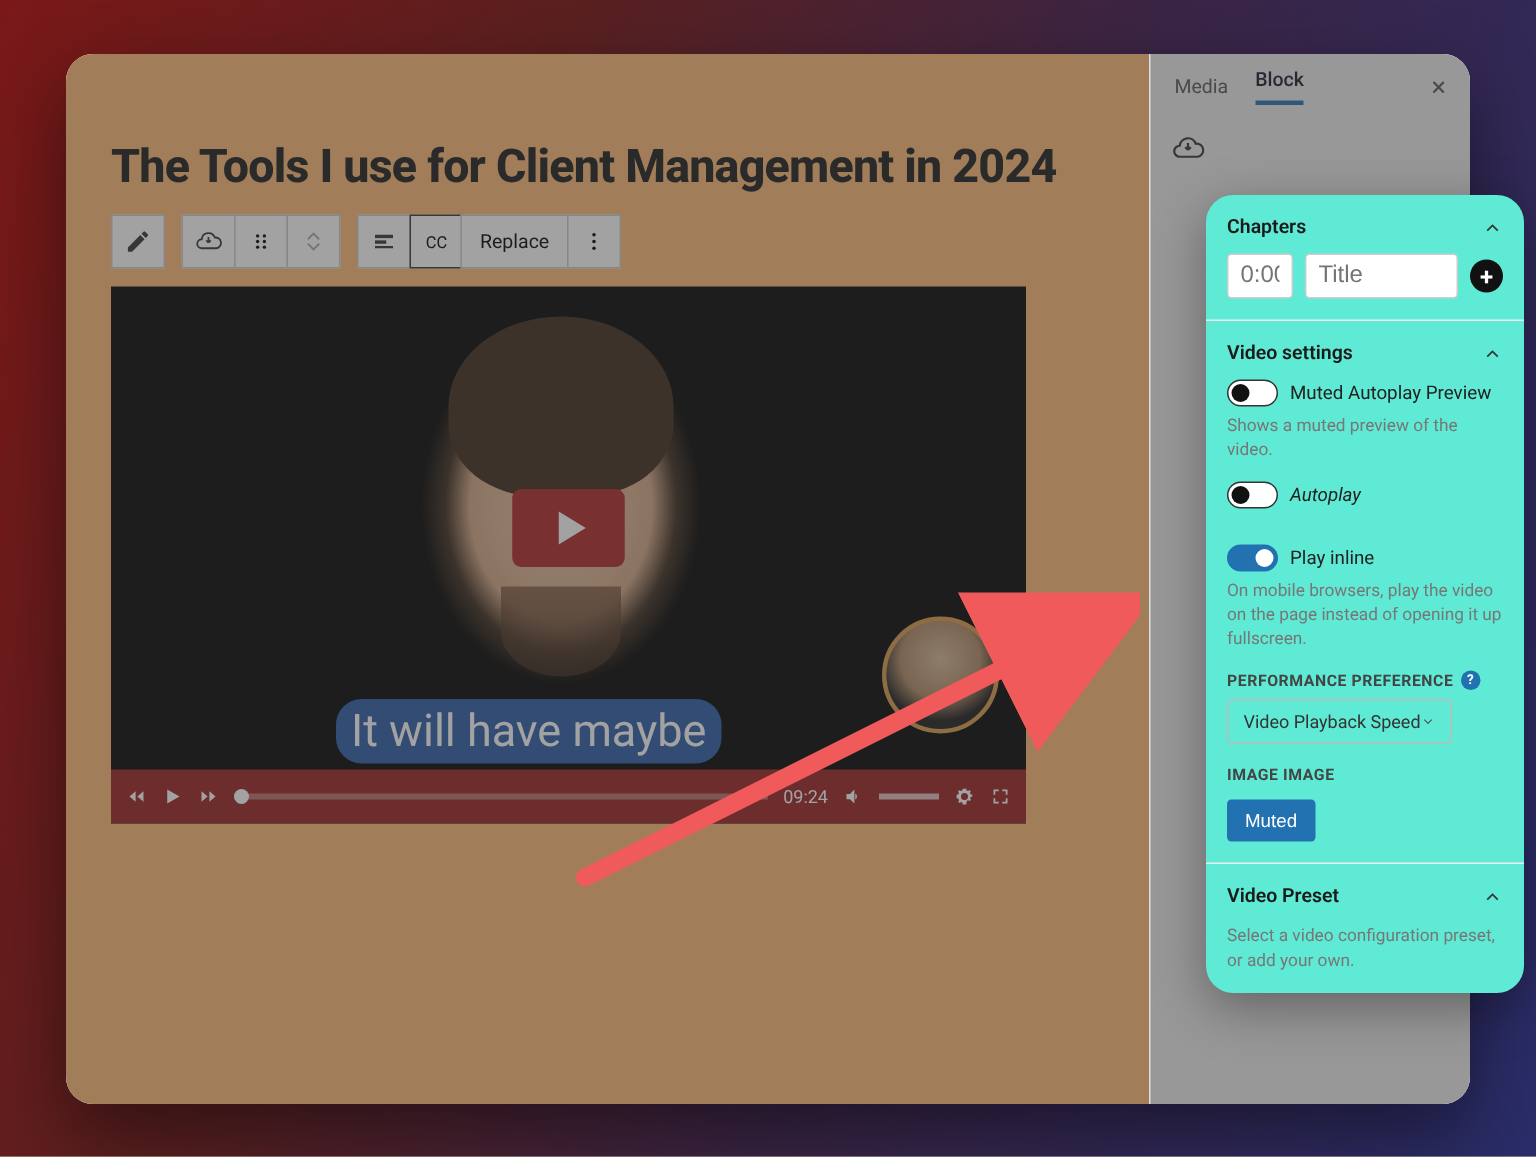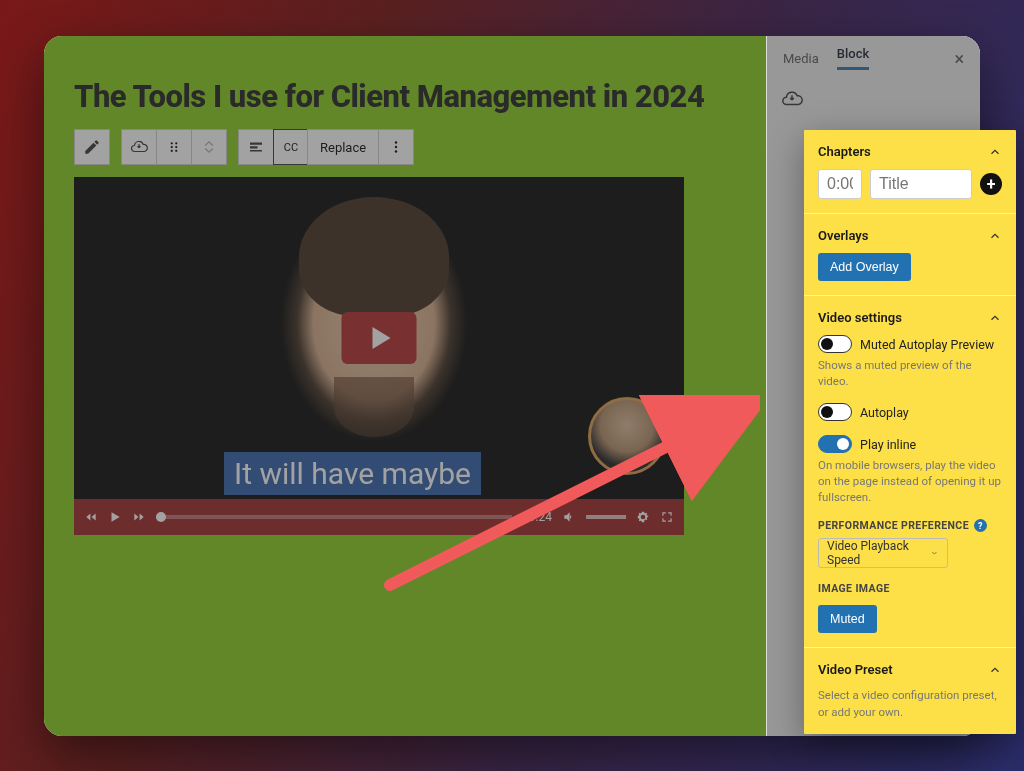--- a/index.html
+++ b/index.html
@@ -19,23 +19,23 @@
     height: 700px;
     background: #fff;
     border-radius: 18px;
     box-shadow: 0 20px 50px rgba(0,0,0,0.45);
     overflow: hidden;
     display: flex;
   }
   
   .editor {
     flex: 1;
-    padding: 42px 30px 20px 30px;
+    padding: 56px 30px 20px 30px;
     position: relative;
-    background:#84cc16;
+    background:#fdba74;
   }
   .dimmer {
     position:absolute; inset:0; background:rgba(60,60,60,0.48); pointer-events:none; z-index:15;
   }
   .title {
     font-size: 31px;
     font-weight: 800;
     letter-spacing: -0.5px;
     color:#1a1a1a;
     margin-bottom: 14px;
@@ -67,21 +67,21 @@
   }
   .playbtn {
     position:absolute; left:50%; top:45%; transform:translate(-50%,-50%);
     width:75px; height:52px; background:#b12525; border-radius:6px; display:flex; align-items:center; justify-content:center;
   }
   .playbtn::after{
     content:""; border-left:18px solid #fff; border-top:11px solid transparent; border-bottom:11px solid transparent; margin-left:4px;
   }
   .caption {
     position:absolute; left:150px; top:275px; padding:4px 10px;
-    background:#2a5aa8; color:#fff; font-size:30px; font-weight:400;
+    background:#2a5aa8; color:#fff; font-size:30px; font-weight:400;border-radius:17px;
   }
   .avatar-bubble{
     position:absolute; right:18px; bottom:60px; width:78px; height:78px; border-radius:50%;
     background: radial-gradient(circle at 50% 35%, #d9b896 0%, #b08a64 45%, #1a1a1a 70%);
     border:3px solid #d99a4a;
   }
   .controls {
     position:absolute; left:0; right:0; bottom:0; height:36px; background:#9a1f1f; display:flex; align-items:center; padding:0 10px; gap:10px; color:#fff; font-size:12px;
   }
   .controls .bar { flex:1; height:4px; background:rgba(255,255,255,0.35); position:relative; }
@@ -95,21 +95,21 @@
   .sb-dim{position:absolute;inset:0;background:rgba(60,60,60,0.48);pointer-events:none;z-index:5;}
   .tabs { display:flex; gap:18px; padding:0 16px; font-size:13px; color:#555; align-items:center; height:36px; }
   .tabs .active{ color:#0f172a; border-bottom:3px solid #2271b1; padding-bottom:6px; font-weight:500;}
   .tabs .close{margin-left:auto;font-size:18px;color:#555;}
   .blockdesc{display:flex;gap:10px;padding:10px 14px;font-size:12px;color:#444;}
   .blockdesc .bd-title{font-weight:600;color:#222;margin-bottom:3px;font-size:13px;}
   .blockdesc svg{width:22px;height:22px;flex-shrink:0;margin-top:2px;}
   
   
   .panel {
-    position:absolute; right:8px; top:130px; width:212px; background:#fde047; border-radius:1px;
+    position:absolute; right:8px; top:130px; width:212px; background:#5eead4; border-radius:18px;
     box-shadow: 0 10px 35px rgba(0,0,0,0.35); z-index:50; overflow:hidden;
   }
   .sec { border-top:1px solid #eee; padding:14px 14px; }
   .sec:first-child{border-top:none;}
   .sec-head{display:flex;align-items:center;justify-content:space-between;cursor:pointer;}
   .sec-title{font-size:13px;font-weight:600;color:#1a1a1a;}
   .chev{width:14px;height:14px;}
   .row{display:flex;align-items:center;gap:8px;margin-top:10px;}
   .mini-input{border:1px solid #ccc;border-radius:3px;height:30px;padding:0 8px;font-size:16px;color:#666;}
   .mini-input.time{width:44px;}
@@ -117,21 +117,21 @@
   .addcircle{width:22px;height:22px;border-radius:50%;background:#111;color:#fff;display:flex;align-items:center;justify-content:center;font-size:16px;font-weight:700;cursor:pointer;}
   .btn{background:#2271b1;color:#fff;border:none;border-radius:3px;padding:7px 12px;font-size:12.5px;cursor:pointer;}
   .toggle{width:34px;height:18px;border-radius:10px;background:#fff;border:1px solid #333;position:relative;flex-shrink:0;cursor:pointer;}
   .toggle .knob{position:absolute;width:12px;height:12px;border-radius:50%;background:#111;top:2px;left:2px;}
   .toggle.on{background:#2271b1;border-color:#2271b1;}
   .toggle.on .knob{background:#fff;left:auto;right:2px;}
   .toggle-label{font-size:12.5px;color:#222;}
   .muted{font-size:11.5px;color:#777;line-height:1.4;margin-top:4px;}
   .caps{font-size:10.5px;font-weight:700;letter-spacing:0.4px;color:#444;margin-top:14px;display:flex;align-items:flex-end;gap:5px;}
   .help{width:13px;height:13px;border-radius:50%;background:#2271b1;color:#fff;font-size:9px;display:flex;align-items:center;justify-content:center;font-weight:700;}
-  .select{margin-top:6px;border:1px solid #bbb;border-radius:3px;height:30px;width:130px;display:flex;align-items:center;justify-content:space-between;padding:0 8px;font-size:12px;color:#333;cursor:pointer;}
+  .select{margin-top:6px;border:1px solid #bbb;border-radius:3px;height:30px;width:150px;display:flex;align-items:center;justify-content:center;padding:0 8px;font-size:12px;color:#333;cursor:pointer;}
 
   
   .arrow{
     position:absolute; z-index:60; pointer-events:none;
     left:380px; top:395px; width:380px; height:200px;
   }
 </style>
 </head>
 <body>
 
@@ -256,56 +256,45 @@
           <path d="M6 15l6-6 6 6" fill="none" stroke="#333" stroke-width="2"></path>
         </svg>
     </div>
     <div class="row">
       <input class="mini-input time" placeholder="0:00" style="">
       <input class="mini-input ttl" placeholder="Title" style="">
       <div class="addcircle">+</div>
     </div>
   </div>
 
-  <div class="sec">
-    <div class="sec-head">
-      <span class="sec-title">Overlays</span>
-      <svg class="chev" viewBox="0 0 24 24">
-          <path d="M6 15l6-6 6 6" fill="none" stroke="#333" stroke-width="2"></path>
-        </svg>
-    </div>
-    <div class="row">
-      <button class="btn">Add Overlay</button>
-    </div>
-  </div>
 
   <div class="sec">
     <div class="sec-head">
       <span class="sec-title">Video settings</span>
       <svg class="chev" viewBox="0 0 24 24">
           <path d="M6 15l6-6 6 6" fill="none" stroke="#333" stroke-width="2"></path>
         </svg>
     </div>
 
     <div class="row">
       <div class="toggle">
           <div class="knob"></div>
         </div>
       <span class="toggle-label">Muted Autoplay Preview</span>
     </div>
     <div class="muted">Shows a muted preview of the video.</div>
 
-    <div class="row" style="margin-top:14px;">
+    <div class="row" style="margin-top:14px;font-style:italic;">
       <div class="toggle">
           <div class="knob"></div>
         </div>
       <span class="toggle-label">Autoplay</span>
     </div>
 
-    <div class="row" style="margin-top:14px;">
+    <div class="row" style="margin-top:24px;">
       <div class="toggle on">
           <div class="knob"></div>
         </div>
       <span class="toggle-label">Play inline</span>
     </div>
     <div class="muted">On mobile browsers, play the video on the page instead of opening it up fullscreen.</div>
 
     <div class="caps">
       <span>PERFORMANCE PREFERENCE</span>
       <span class="help">?</span>

